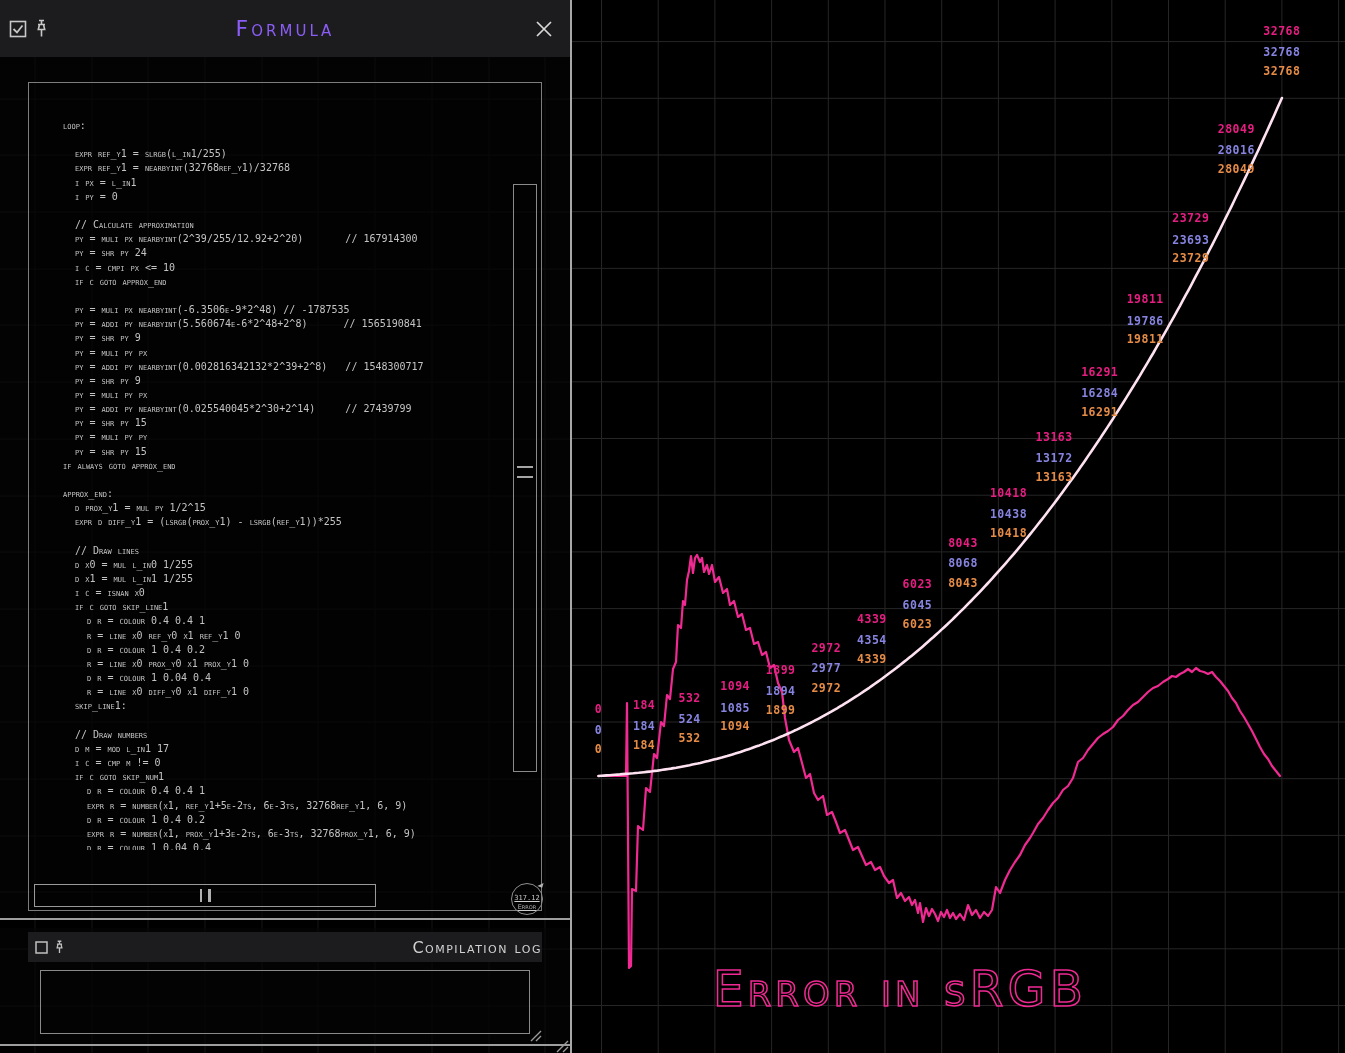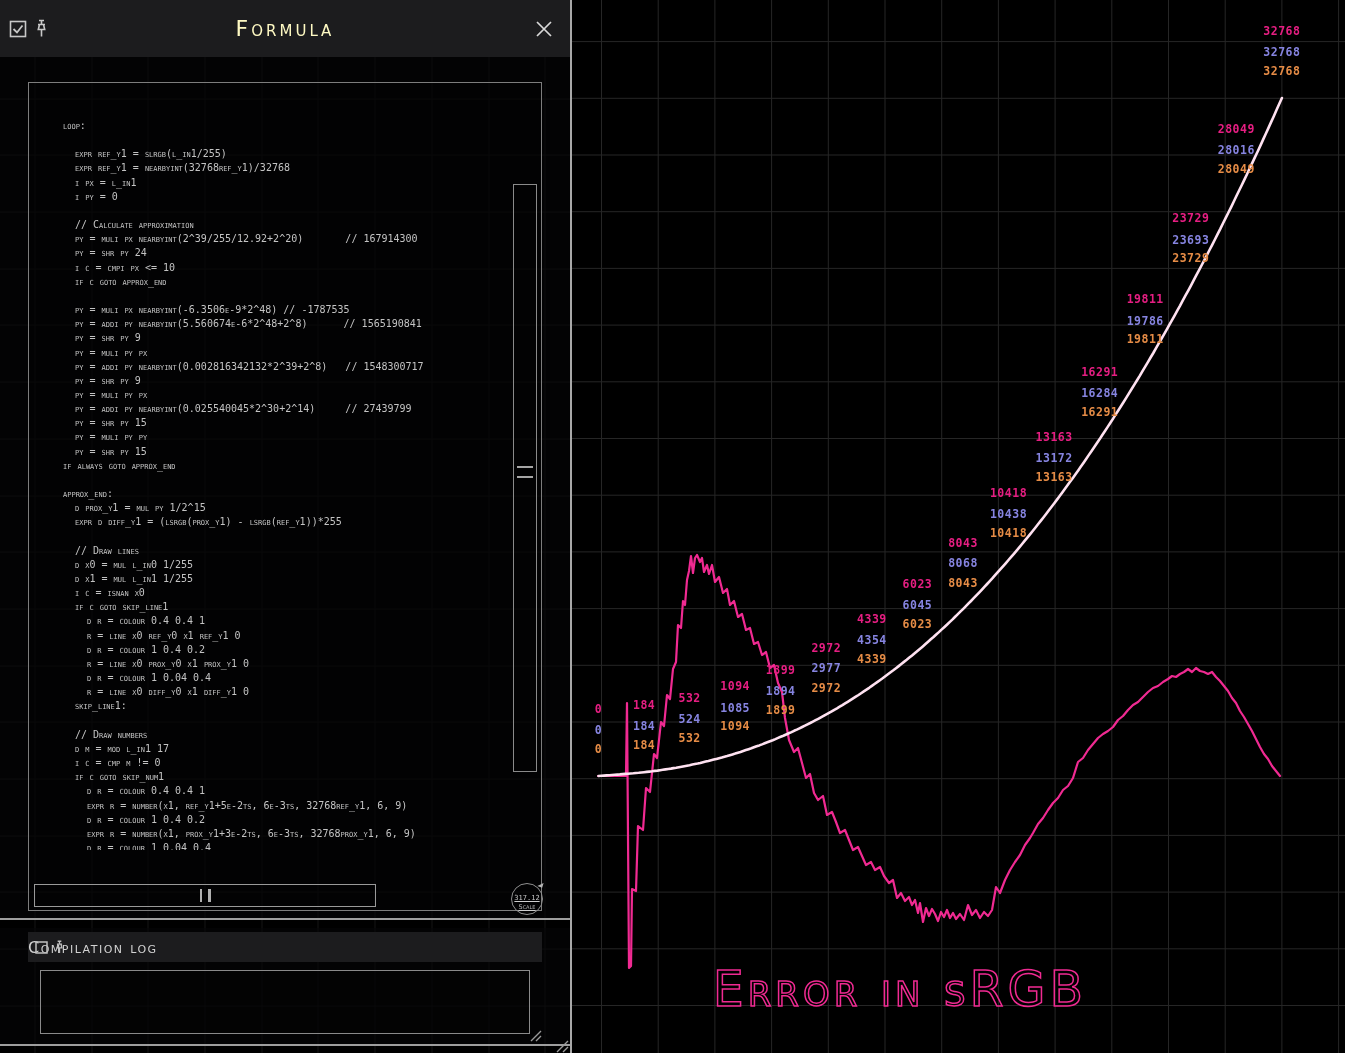--- a/index.html
+++ b/index.html
@@ -21,21 +21,21 @@
 
   .window { position:absolute; left:0; width:570px; background:rgba(6,6,7,0.55); border-bottom:2px solid #9e9e9e; }
   #formula-window { top:0; height:920px; }
   #log-window { top:928px; height:118px; }
 
   .titlebar {
     position:absolute; left:0; top:0; width:100%; height:57px;
     background:#1c1c1e; display:flex; align-items:center; justify-content:center;
   }
   .titlebar .title {
-    font-variant:small-caps; font-size:22px; letter-spacing:3px; color:#fef9c3; font-weight:400;
+    font-variant:small-caps; font-size:22px; letter-spacing:3px; color:#8b5cf6; font-weight:400;
   }
   .tb-icons { position:absolute; left:9px; top:0; height:100%; display:flex; align-items:center; gap:7px; }
   .tb-close { position:absolute; right:16px; top:50%; transform:translateY(-50%); width:20px; height:20px; cursor:pointer; }
 
   
   #code-box {
     position:absolute; left:28px; top:82px; width:514px; height:829px;
     border:1.5px solid #7d7d7d; background:rgba(2,2,3,0.35);
   }
   #code-text {
@@ -64,21 +64,21 @@
     border:1.5px solid #8f8f8f; border-radius:50%; text-align:center;text-decoration:underline;
   }
   #scale-dial .val { font-family:"DejaVu Sans Mono", monospace; font-size:7px; color:#c8c8c8; margin-top:10px; letter-spacing:0; }
   #scale-dial .lab { font-variant:small-caps; font-size:6.5px; color:#b5b5b5; margin-top:1px; }
   #scale-dial .arrow { position:absolute; right:-1px; top:-2px; width:0; height:0;
     border-left:5px solid transparent; border-bottom:5px solid #b5b5b5; transform:rotate(18deg); }
 
   
   #log-titlebar {
     position:absolute; left:28px; top:4px; width:514px; height:30px;
-    background:#1c1c1e; display:flex; align-items:center; justify-content:flex-start;
+    background:#1c1c1e; display:flex; align-items:center; justify-content:flex-end;
   }
   #log-titlebar .title { font-variant:small-caps; font-size:16px; letter-spacing:1.5px; color:#d2d2d2; }
   #log-titlebar .tb-icons { left:7px; gap:6px; }
   #log-output {
     position:absolute; left:40px; top:42px; width:490px; height:64px;
     border:1.5px solid #8a8a8a; background:rgba(2,2,3,0.3);
     font-family:"DejaVu Sans Mono", monospace; font-size:10.5px; color:#c4c4c4; padding:4px 6px;
   }
   .grip { position:absolute; }
 
@@ -181,21 +181,21 @@
       </div>
 
       <div id="h-scrollbar">
         <i></i>
           <i></i>
       </div>
 
       <div id="scale-dial">
         <div class="arrow"></div>
         <div class="val">317.12</div>
-        <div class="lab">Scale</div>
+        <div class="lab">Error</div>
       </div>
     </div>
 
     <div class="window" id="log-window">
       <div id="log-titlebar" class="titlebar-log">
         <div class="tb-icons" style="position:absolute; left:7px; top:0; height:100%; display:flex; align-items:center; gap:6px;">
           <svg width="13" height="13" viewBox="0 0 13 13">
             <rect x="1" y="1" width="11" height="11" fill="none" stroke="#c0c0c0" stroke-width="1.5"></rect>
           </svg>
           <svg width="11" height="15" viewBox="0 0 15 20">

